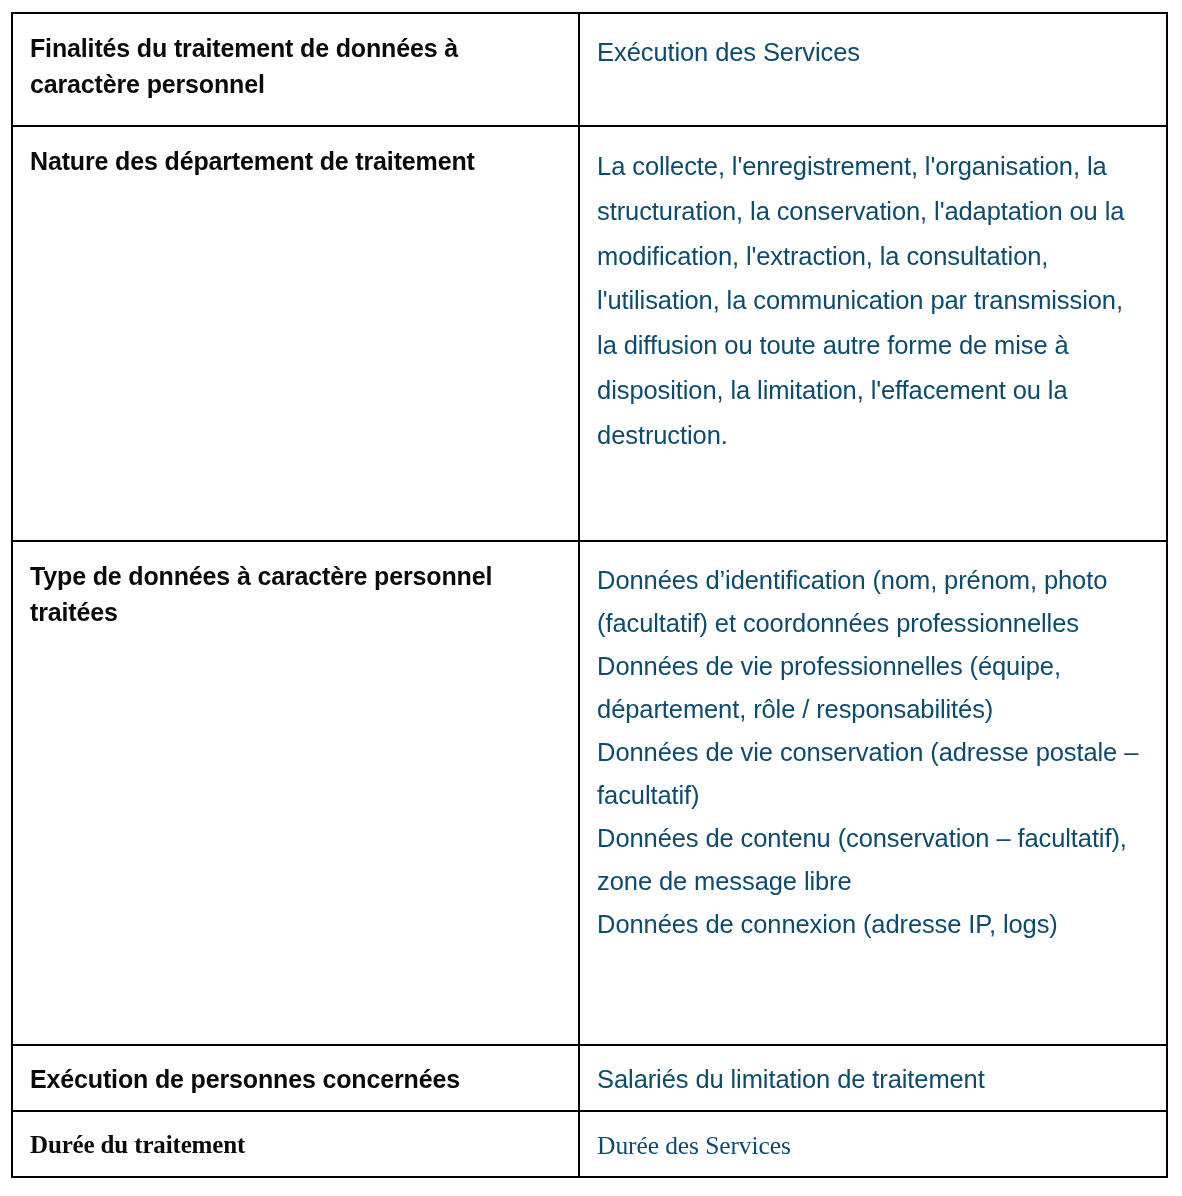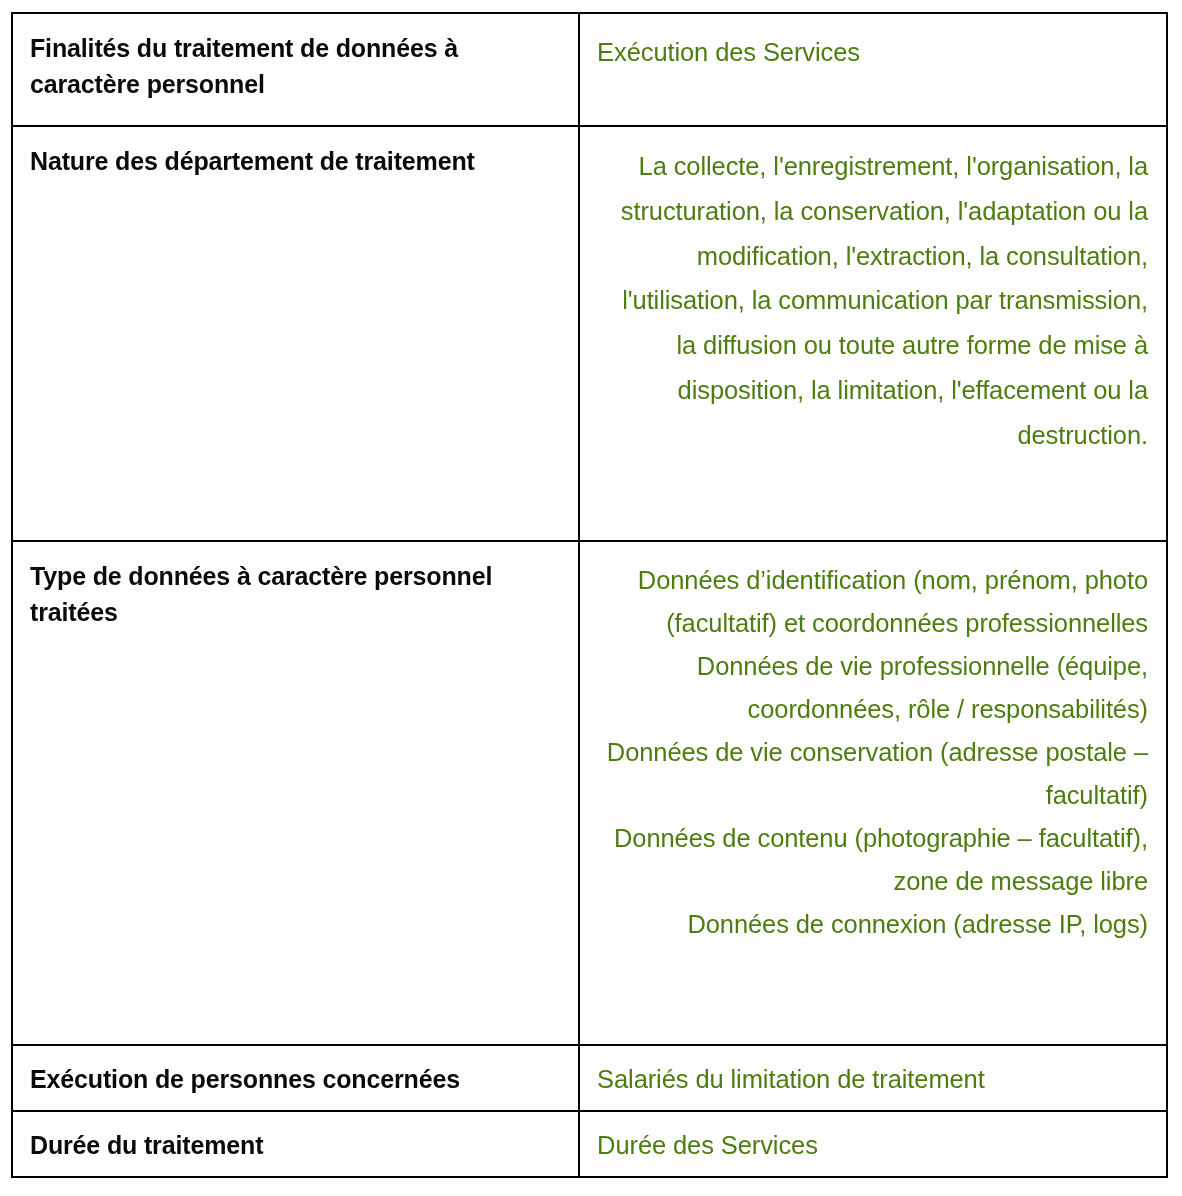--- a/index.html
+++ b/index.html
@@ -48,35 +48,35 @@
     line-height: 1.42;
     letter-spacing: -0.15px;
     color: #0a0a0a;
   }
 
   .cell-value {
     font-weight: 400;
     font-size: 25.5px;
     line-height: 1.68;
     letter-spacing: -0.1px;
-    color: #4d7c0f;
+    color: #0c4a6e;
   }
 
   .cell-value .line {
     display: block;
   }
 
   
   tr.row-purpose  > td { height: 113px; }
   tr.row-nature   > td { padding-top: 14px; }
-  tr.row-nature   .cell-value { line-height: 1.755; text-align: right; }
+  tr.row-nature   .cell-value { line-height: 1.755; }
   tr.row-types    > td { padding-top: 14px; }
-  tr.row-types    .cell-value { line-height: 1.685; text-align: right; }
+  tr.row-types    .cell-value { line-height: 1.685; }
   tr.row-subjects > td { height: 64px; padding-top: 14px; padding-bottom: 10px; }
-  tr.row-duration > td { height: 64px; padding-top: 14px; padding-bottom: 10px; }
+  tr.row-duration > td { height: 64px; padding-top: 14px; padding-bottom: 10px; font-family: Liberation Serif, serif; }
 
   tr.row-subjects .cell-label,
   tr.row-duration .cell-label { line-height: 1.3; }
   tr.row-subjects .cell-value,
   tr.row-duration .cell-value { line-height: 1.3; }
 </style>
 </head>
 <body>
 
 <div class="page">
@@ -109,23 +109,23 @@
         </td>
       </tr>
 
       <tr class="row-types">
         <td>
           <div class="cell-label">Type de données à caractère personnel traitées</div>
         </td>
         <td>
           <div class="cell-value">
             <span class="line">Données d’identification (nom, prénom, photo (facultatif) et coordonnées professionnelles</span>
-            <span class="line">Données de vie professionnelle (équipe, coordonnées, rôle / responsabilités)</span>
+            <span class="line">Données de vie professionnelles (équipe, département, rôle / responsabilités)</span>
             <span class="line">Données de vie conservation (adresse postale – facultatif)</span>
-            <span class="line">Données de contenu (photographie – facultatif), zone de message libre</span>
+            <span class="line">Données de contenu (conservation – facultatif), zone de message libre</span>
             <span class="line">Données de connexion (adresse IP, logs)</span>
           </div>
         </td>
       </tr>
 
       <tr class="row-subjects">
         <td>
           <div class="cell-label">Exécution de personnes concernées</div>
         </td>
         <td>

